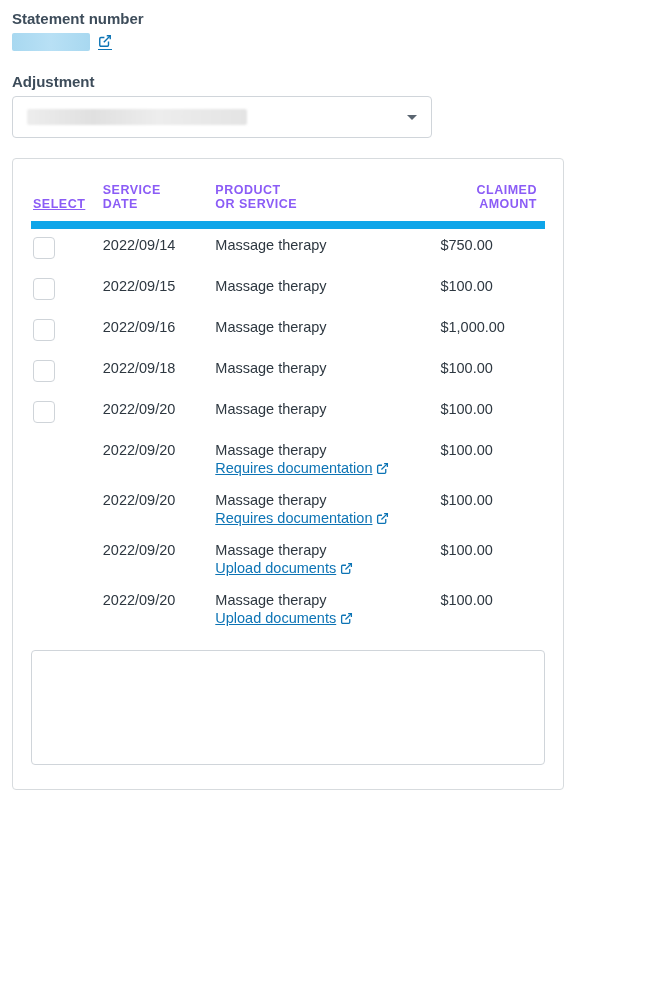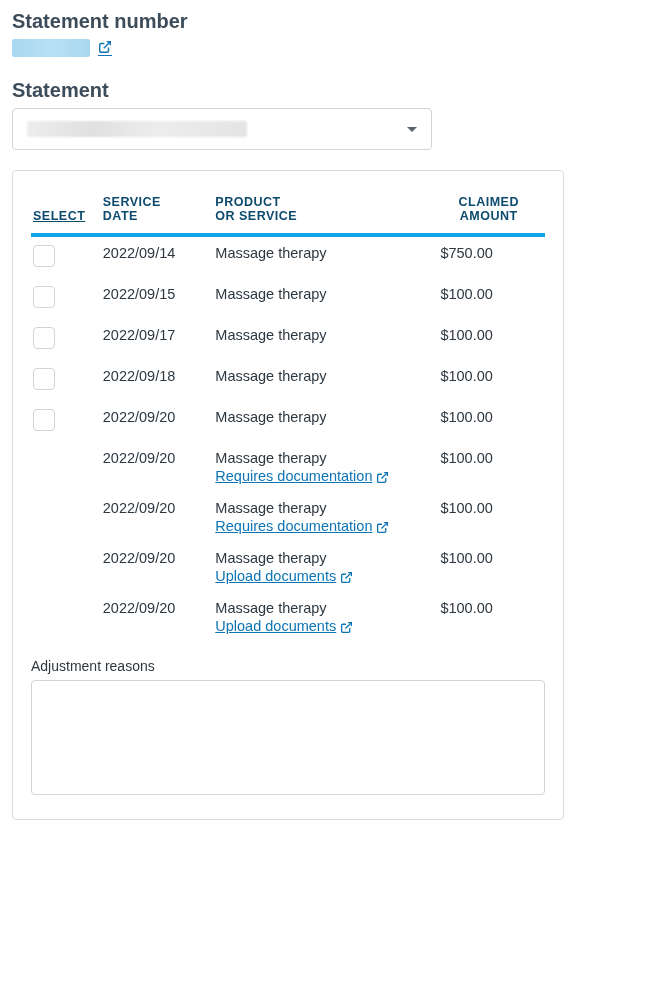--- a/index.html
+++ b/index.html
@@ -5,21 +5,21 @@
     * { box-sizing: border-box; margin: 0; padding: 0; }
     body {
       font-family: 'Segoe UI', Arial, sans-serif;
       background: #fff;
       color: #333;
       padding: 10px 12px;
       width: 660px;
     }
     .field-label {
       color: #3d4c5a;
-      font-size: 20px;
+      font-size: 15px;
       font-weight: 600;
       margin-bottom: 6px;
     }
     .statement-row {
       display: flex;
       align-items: center;
       gap: 8px;
       margin-bottom: 22px;
     }
     .redacted {
@@ -75,30 +75,30 @@
       border-radius: 4px;
       padding: 18px 18px 20px 18px;
       width: 552px;
     }
     table {
       border-collapse: collapse;
       width: 100%;
     }
     thead th {
       text-align: left;
-      color: #0c4a6e;
+      color: #8b5cf6;
       font-size: 12.5px;
       font-weight: 700;
       letter-spacing: 0.5px;
       padding: 6px 8px 10px 8px;
       vertical-align: bottom;
-      border-bottom: 4px solid #0ea5e9;
+      border-bottom: 8px solid #0ea5e9;
     }
     thead th:first-child { padding-left: 2px; text-decoration: underline; }
-    thead th:last-child { text-align: center; }
+    thead th:last-child { text-align: right; }
     tbody td {
       padding: 8px 8px;
       font-size: 14.5px;
       color: #2d3740;
       vertical-align: top;
     }
     tbody td:first-child { padding-left: 2px; width: 50px; }
     .checkbox {
       width: 22px;
       height: 22px;
@@ -108,21 +108,21 @@
       cursor: pointer;
     }
     .col-date { width: 110px; }
     .col-product { width: 220px; }
     .col-amount { width: 110px; }
     .sublink {
       color: #0d74b5;
       text-decoration: underline;
       font-size: 14.5px;
       display: inline-flex;
-      align-items: flex-end;
+      align-items: center;
       gap: 4px;
       margin-top: 2px;
       cursor: pointer;
     }
     .sublink .external-link-icon svg { width: 13px; height: 13px; }
     .adjustment-section { margin-top: 16px; }
     .adjustment-label {
       color: #2d3740;
       font-size: 14px;
       font-weight: 400;
@@ -150,21 +150,21 @@
       <svg viewBox="0 0 24 24" fill="none" stroke="#0d74b5" stroke-width="2.4">
         <path d="M18 13v6a2 2 0 0 1-2 2H5a2 2 0 0 1-2-2V8a2 2 0 0 1 2-2h6"></path>
         <polyline points="15 3 21 3 21 9"></polyline>
         <line x1="10" y1="14" x2="21" y2="3"></line>
       </svg>
     </a>
   </div>
 </div>
 
 <div class="individual-section">
-  <div class="field-label">Statement</div>
+  <div class="field-label">Adjustment</div>
   <div class="dropdown">
     <span class="dropdown-redacted"></span>
     <span class="chevron-down"></span>
   </div>
 </div>
 
 <div class="table-card">
   <table>
     <thead>
       <tr>
@@ -197,25 +197,25 @@
         <tr>
           <td><span class="checkbox"></span></td>
           <td class="col-date">2022/09/15</td>
           <td class="col-product">
             <div>Massage therapy</div>
           </td>
           <td class="col-amount">$100.00</td>
         </tr>
         <tr>
           <td><span class="checkbox"></span></td>
-          <td class="col-date">2022/09/17</td>
-          <td class="col-product">
-            <div>Massage therapy</div>
-          </td>
-          <td class="col-amount">$100.00</td>
+          <td class="col-date">2022/09/16</td>
+          <td class="col-product">
+            <div>Massage therapy</div>
+          </td>
+          <td class="col-amount">$1,000.00</td>
         </tr>
         <tr>
           <td><span class="checkbox"></span></td>
           <td class="col-date">2022/09/18</td>
           <td class="col-product">
             <div>Massage therapy</div>
           </td>
           <td class="col-amount">$100.00</td>
         </tr>
         <tr>
@@ -283,16 +283,15 @@
                   <line x1="10" y1="14" x2="21" y2="3"></line>
                 </svg>
               </span>
             </a></td>
           <td class="col-amount">$100.00</td>
         </tr>
       </tbody>
   </table>
 
   <div class="adjustment-section">
-    <div class="adjustment-label">Adjustment reasons</div>
     <textarea class="reasons-textarea" style=""></textarea>
   </div>
 </div>
 
 </body></html>

